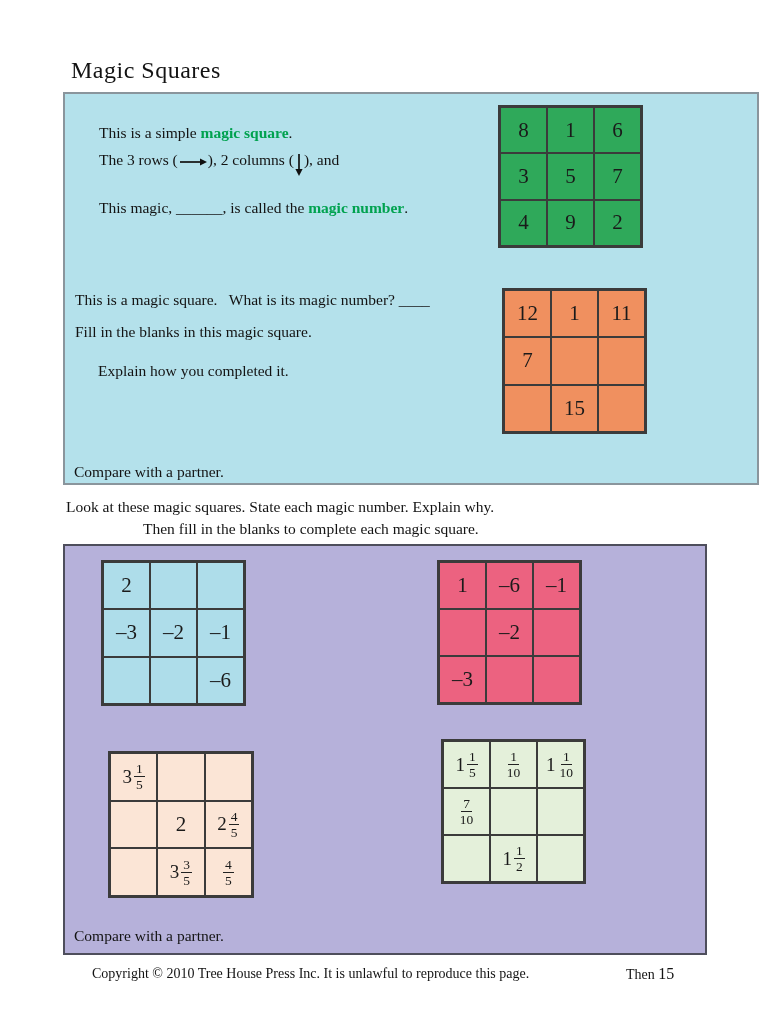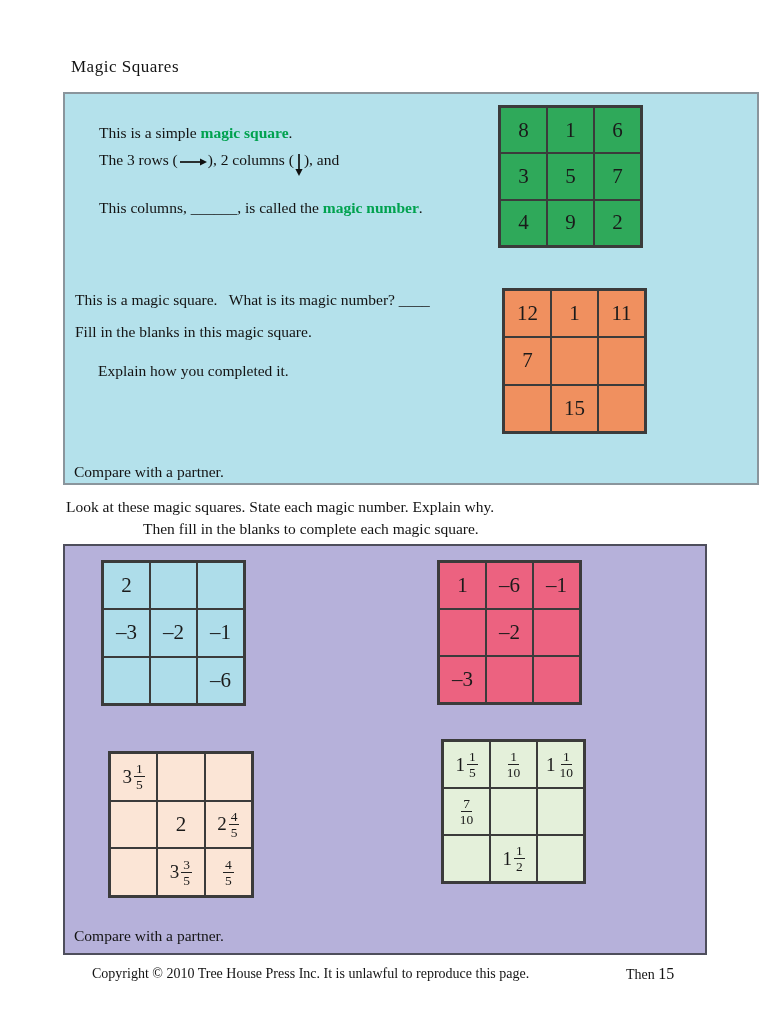--- a/index.html
+++ b/index.html
@@ -1,21 +1,21 @@
 <!DOCTYPE html>
 <html><head>
 <meta charset="utf-8">
 <style>
   html,body { margin:0; padding:0; background:#ffffff; }
   .page {
     position:relative; width:770px; height:1024px; background:#ffffff;
     font-family:"Liberation Serif", serif; color:#131313; overflow:hidden;
   }
   .abs { position:absolute; }
-  .title { font-size:17px; letter-spacing:0.5px; }
+  .title { font-size:24px; letter-spacing:0.5px; }
   .panel { position:absolute; box-sizing:border-box; }
   #intro-panel  { left:63px; top:92px;  width:696px; height:393px; border:2px solid #8a959c; }
   #practice-panel { left:63px; top:544px; width:644px; height:411px; border:2px solid #4e4e5c; }
   .text { position:absolute; font-size:15.5px; white-space:pre; line-height:1.25; }
   .hl { color:#00a24f; font-weight:bold; }
   .footer-text { font-size:14px; }
   .page-num { font-size:16px; }
 
   .grid {
     position:absolute; display:grid;
@@ -53,21 +53,21 @@
           <line x1="2" y1="5" x2="22" y2="5" stroke="#111" stroke-width="1.7"></line>
           <polygon points="22,1.4 29,5 22,8.6" fill="#111"></polygon>
         </svg><span>), 2 columns (</span><svg class="icon-down" width="10" height="26" viewBox="0 0 10 26">
           <line x1="5" y1="2" x2="5" y2="17" stroke="#111" stroke-width="1.7"></line>
           <polygon points="1.4,17 5,24 8.6,17" fill="#111"></polygon>
         </svg><span>), and</span>
     </div>
 
 
     <div class="text" style="left:11px; top:85px;">
-      <span>This columns, ______, is called the </span><span class="hl">magic number</span><span>.</span>
+      <span>This magic, ______, is called the </span><span class="hl">magic number</span><span>.</span>
     </div>
 
     <div class="grid" style="left:433px; top:11px; width:145px; height:143px;">
         <div class="cell" style="background: rgb(47, 169, 90);">
           <span class="num">8</span>
         </div>
         <div class="cell" style="background: rgb(47, 169, 90);">
           <span class="num">1</span>
         </div>
         <div class="cell" style="background: rgb(47, 169, 90);">

